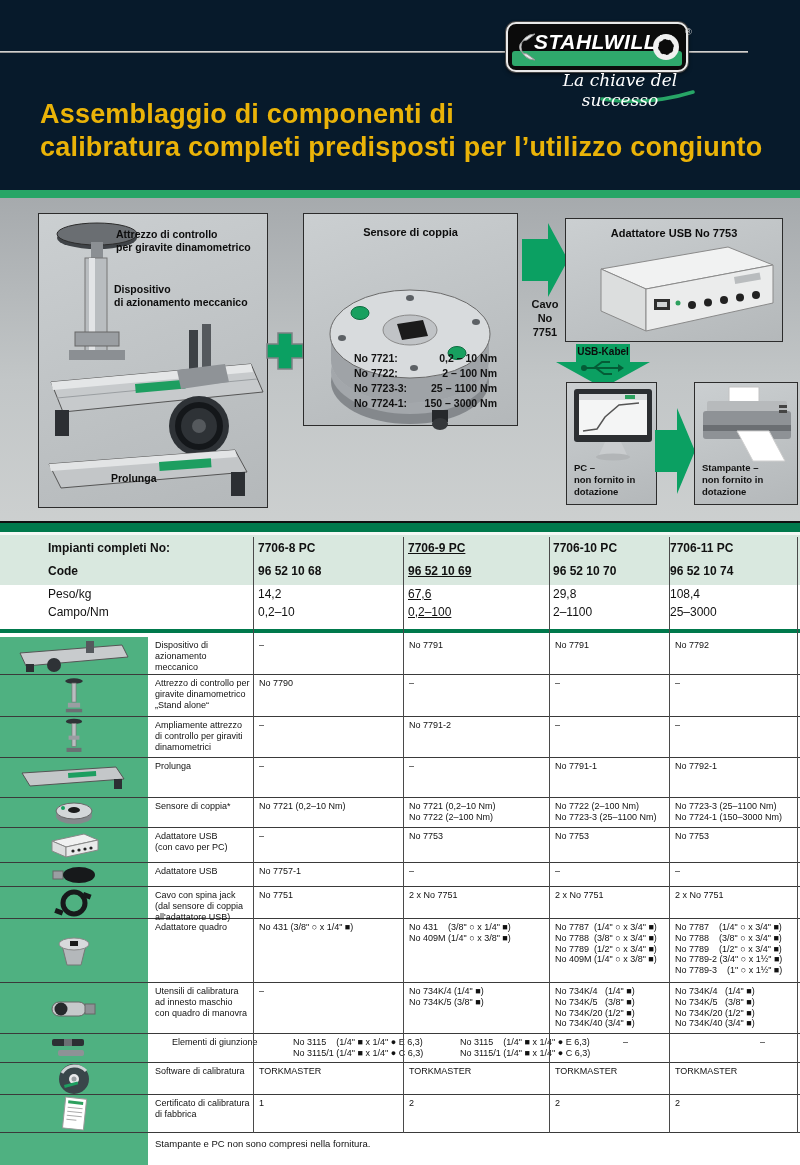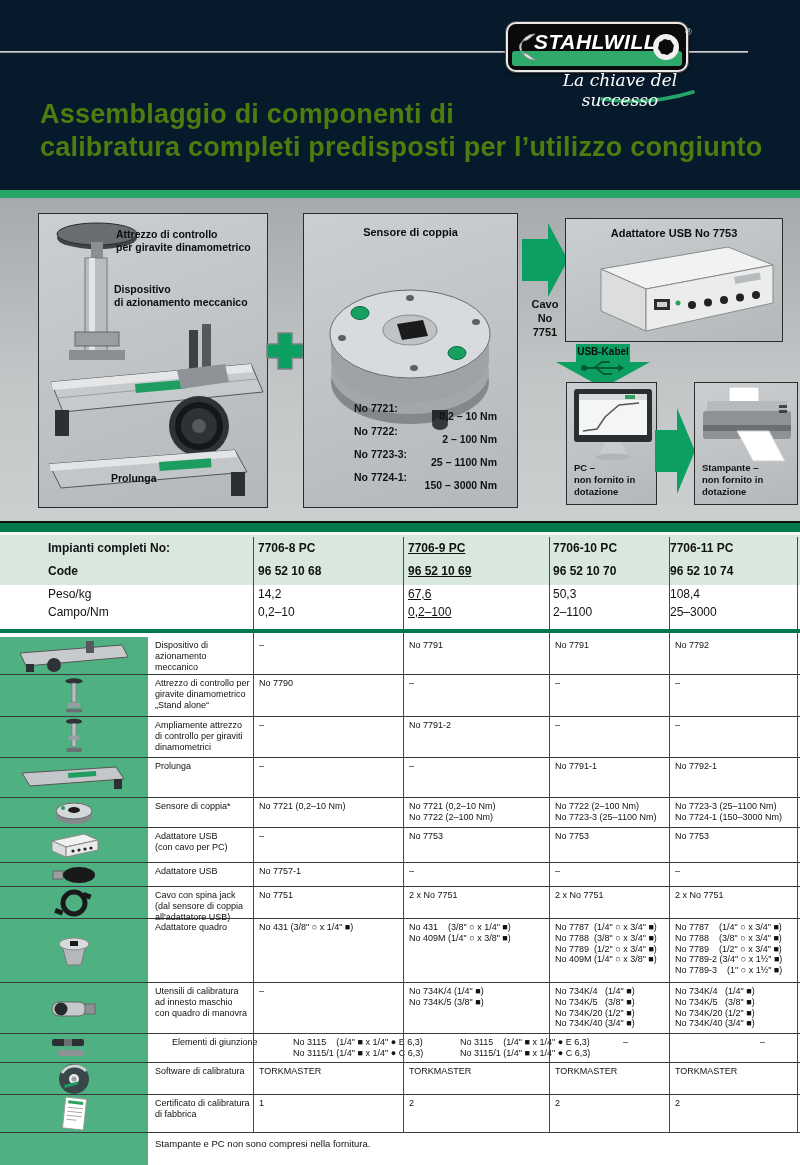--- a/index.html
+++ b/index.html
@@ -15,34 +15,34 @@
   .logo-green{position:absolute;left:4px;right:4px;bottom:4px;height:15px;background:#2fa96c;border-radius:3px;}
   .logo-text{position:absolute;left:26px;top:6px;width:130px;text-align:center;color:#fff;
              font-weight:bold;font-style:italic;font-size:21px;letter-spacing:.5px;
              text-shadow:1px 1px 1px #000;z-index:2;}
   .wrench{position:absolute;left:2px;top:4px;z-index:2;}
   .ring{position:absolute;right:4px;top:7px;z-index:2;}
   .reg{position:absolute;right:-10px;top:-4px;color:#ddd;font-size:9px;font-style:normal;}
   .tagline{position:absolute;left:536px;top:70px;width:168px;text-align:center;color:#fff;
            font-family:"DejaVu Serif",serif;font-style:italic;font-size:17px;z-index:2;}
   .swoosh{position:absolute;left:600px;top:90px;z-index:1;}
-  .page-title{position:absolute;left:40px;top:98px;margin:0;color:#4d7c0f;font-size:27px;
+  .page-title{position:absolute;left:40px;top:98px;margin:0;color:#eab308;font-size:27px;
               font-weight:bold;line-height:1.23;letter-spacing:.2px;}
   .green-strip{position:absolute;left:0;top:190px;width:800px;height:8px;background:#27a566;}
   
   .diagram{position:absolute;left:0;top:198px;width:800px;height:332px;
            background:linear-gradient(180deg,#a6aaad 0%,#c2c6c7 55%,#cdd0d0 100%);}
   .panel{position:absolute;border:1px solid #2c2c2c;
          background:linear-gradient(160deg,#cbcfd1 0%,#b4b8ba 100%);box-sizing:border-box;}
   .panel-label{position:absolute;font-size:10.5px;font-weight:bold;line-height:1.22;
                white-space:pre-line;color:#0d0d0d;}
   .sensor-list{position:absolute;left:50px;right:20px;bottom:14px;}
   .sensor-line{display:flex;font-size:10.5px;font-weight:bold;line-height:15px;}
   .sensor-line .no{width:62px;}
-  .sensor-line .rng{flex:1;text-align:right;margin-top:8px;}
+  .sensor-line .rng{flex:1;text-align:right;}
   .cavo-label{position:absolute;left:516px;top:100px;width:58px;text-align:center;
               font-size:11px;font-weight:bold;line-height:1.25;white-space:pre-line;}
   .arrow-svg{position:absolute;}
   .usb-kabel-text{position:absolute;left:556px;top:148px;width:94px;text-align:center;
                   font-size:10px;font-weight:bold;color:#0b0b0b;z-index:3;}
   .dev-label{position:absolute;left:7px;bottom:6px;font-size:9.5px;font-weight:bold;
              line-height:1.25;white-space:pre-line;}
   
   .tline{position:absolute;left:0;width:800px;}
   .t-black{top:521px;height:2px;background:#101010;}
@@ -139,21 +139,21 @@
 per giravite dinamometrico</div>
       <div class="panel-label" style="left:75px;top:69px;">Dispositivo
 di azionamento meccanico</div>
       <div class="panel-label" style="left:72px;top:258px;">Prolunga</div>
     </div>
 
     <svg class="arrow-svg" style="left:266px;top:134px;" width="38" height="38" viewBox="0 0 38 38">
       <polygon points="12,1 26,1 26,12 37,12 37,26 26,26 26,37 12,37 12,26 1,26 1,12 12,12" fill="#0ba062" stroke="#7d8184" stroke-width="1.5"></polygon>
     </svg>
 
-    <div class="panel" style="left:303px;top:15px;width:215px;height:295px;">
+    <div class="panel" style="left:303px;top:15px;width:215px;height:213px;">
       <div class="panel-label" style="left:0;right:0;top:12px;text-align:center;font-size:11px;">Sensore di coppia</div>
       <svg width="215" height="295" viewBox="0 0 215 295" style="position:absolute;left:0;top:0;">
         <ellipse cx="106" cy="168" rx="79" ry="42" fill="#84888c"></ellipse>
         <ellipse cx="106" cy="158" rx="79" ry="42" fill="#a3a7ab"></ellipse>
         <ellipse cx="106" cy="146" rx="79" ry="43" fill="#b4b8bb"></ellipse>
         <path d="M27 122 L27 146 A79 43 0 0 0 185 146 L185 122 Z" fill="#9fa3a7"></path>
         <ellipse cx="106" cy="120" rx="80" ry="44" fill="#d8dbdd" stroke="#6a6a6a"></ellipse>
         <ellipse cx="106" cy="116" rx="27" ry="15" fill="#c0c3c6" stroke="#8a8a8a"></ellipse>
         <polygon points="93,110 119,106 124,122 98,126" fill="#1b1b1b"></polygon>
         <ellipse cx="56" cy="99" rx="9" ry="6.5" fill="#17a05f" stroke="#0b6b3f"></ellipse>
@@ -273,21 +273,21 @@
     <span class="hcell hc0">Code</span>
     <span class="hcell hc1">96 52 10 68</span>
     <span class="hcell hc2">96 52 10 69</span>
     <span class="hcell hc3">96 52 10 70</span>
     <span class="hcell hc4">96 52 10 74</span>
   </div>
   <div class="hrow" style="top:587px;">
     <span class="hcell hc0">Peso/kg</span>
     <span class="hcell hc1">14,2</span>
     <span class="hcell hc2">67,6</span>
-    <span class="hcell hc3">50,3</span>
+    <span class="hcell hc3">29,8</span>
     <span class="hcell hc4">108,4</span>
   </div>
   <div class="hrow" style="top:605px;">
     <span class="hcell hc0">Campo/Nm</span>
     <span class="hcell hc1">0,2–10</span>
     <span class="hcell hc2">0,2–100</span>
     <span class="hcell hc3">2–1100</span>
     <span class="hcell hc4">25–3000</span>
   </div>
 

